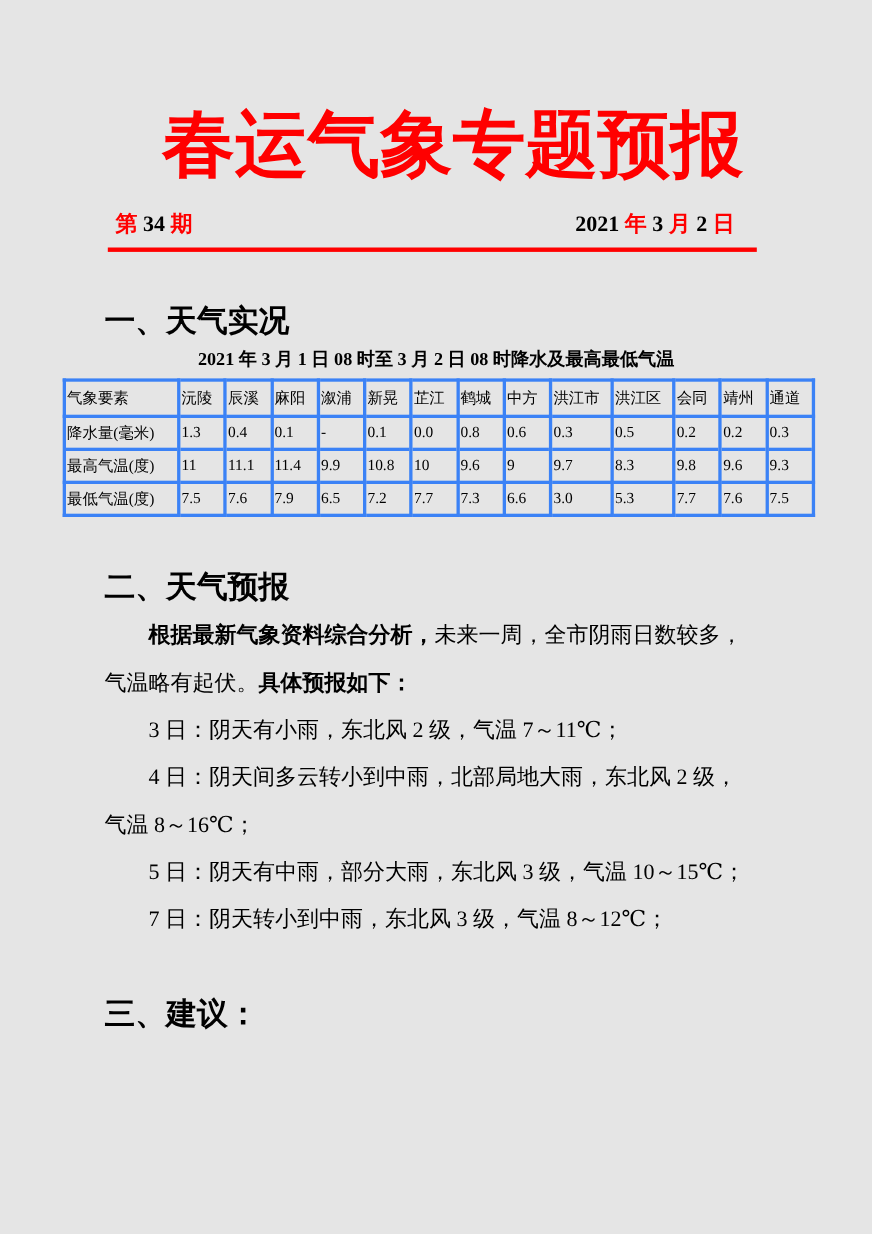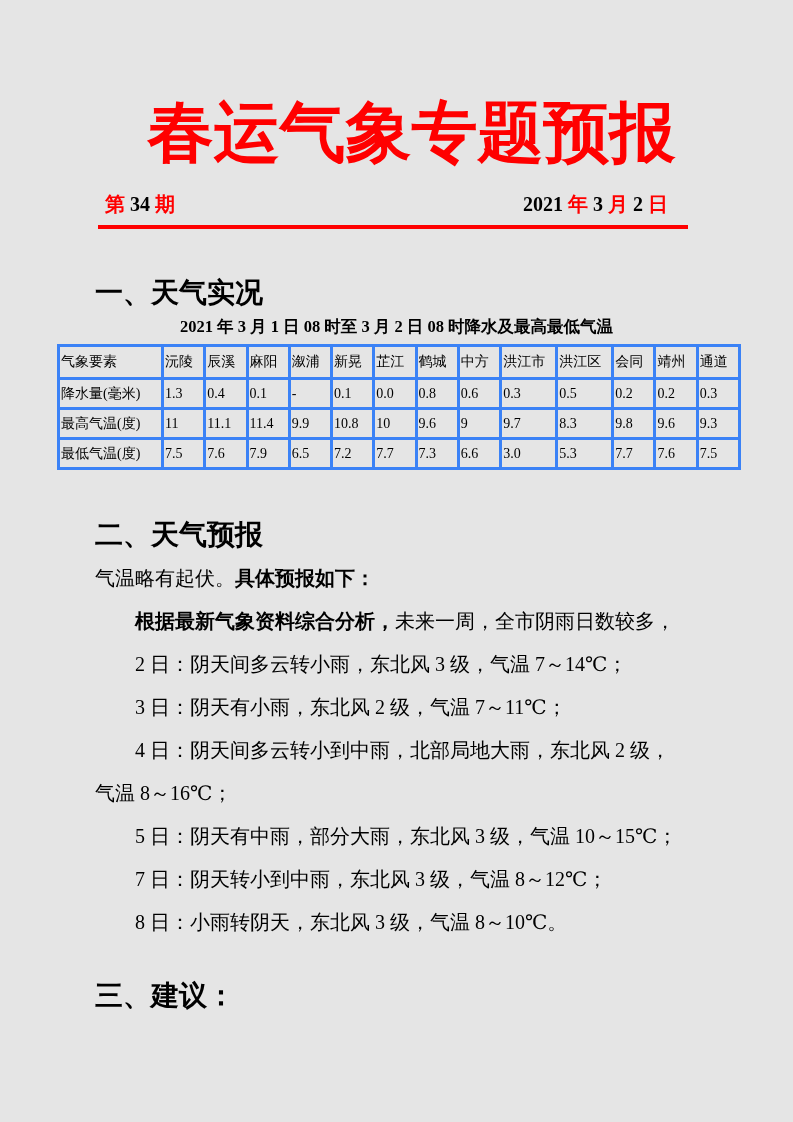--- a/index.html
+++ b/index.html
@@ -78,21 +78,21 @@
   .bodytext {
     margin: 5px 90px 0 95px;
     font-size: 20px;
   }
   .line {
     line-height: 43px;
     white-space: nowrap;
   }
   .indent { padding-left: 40px; }
   .b { font-weight: bold; }
-  .sec3-heading { margin-top: 35px; font-family: Liberation Serif, serif; }
+  .sec3-heading { margin-top: 48px; font-family: Liberation Serif, serif; }
 </style>
 </head>
 <body>
 
 <div class="page">
 
   <h1 class="title">春运气象专题预报</h1>
 
   <div class="meta">
     <span>
@@ -178,30 +178,28 @@
           <td>7.6</td>
           <td>7.5</td>
         </tr>
       </tbody>
     </table>
   </div>
 
   <div class="sec-heading sec2-heading">二、天气预报</div>
 
   <div class="bodytext">
+    <div class="line indent">
+      <span class="b">根据最新气象资料综合分析，</span><span>未来一周，全市阴雨日数较多，</span>
+    </div>
     <div class="line">
       <span>气温略有起伏。</span><span class="b">具体预报如下：</span>
     </div>
-    <div class="line indent">
-      <span class="b">根据最新气象资料综合分析，</span><span>未来一周，全市阴雨日数较多，</span>
-    </div>
-    <div class="line indent">2 日：阴天间多云转小雨，东北风 3 级，气温 7～14℃；</div>
     <div class="line indent">3 日：阴天有小雨，东北风 2 级，气温 7～11℃；</div>
     <div class="line indent">4 日：阴天间多云转小到中雨，北部局地大雨，东北风 2 级，</div>
     <div class="line">气温 8～16℃；</div>
     <div class="line indent">5 日：阴天有中雨，部分大雨，东北风 3 级，气温 10～15℃；</div>
     <div class="line indent">7 日：阴天转小到中雨，东北风 3 级，气温 8～12℃；</div>
-    <div class="line indent">8 日：小雨转阴天，东北风 3 级，气温 8～10℃。</div>
   </div>
 
   <div class="sec-heading sec3-heading">三、建议：</div>
 
 </div>
 
 </body></html>

